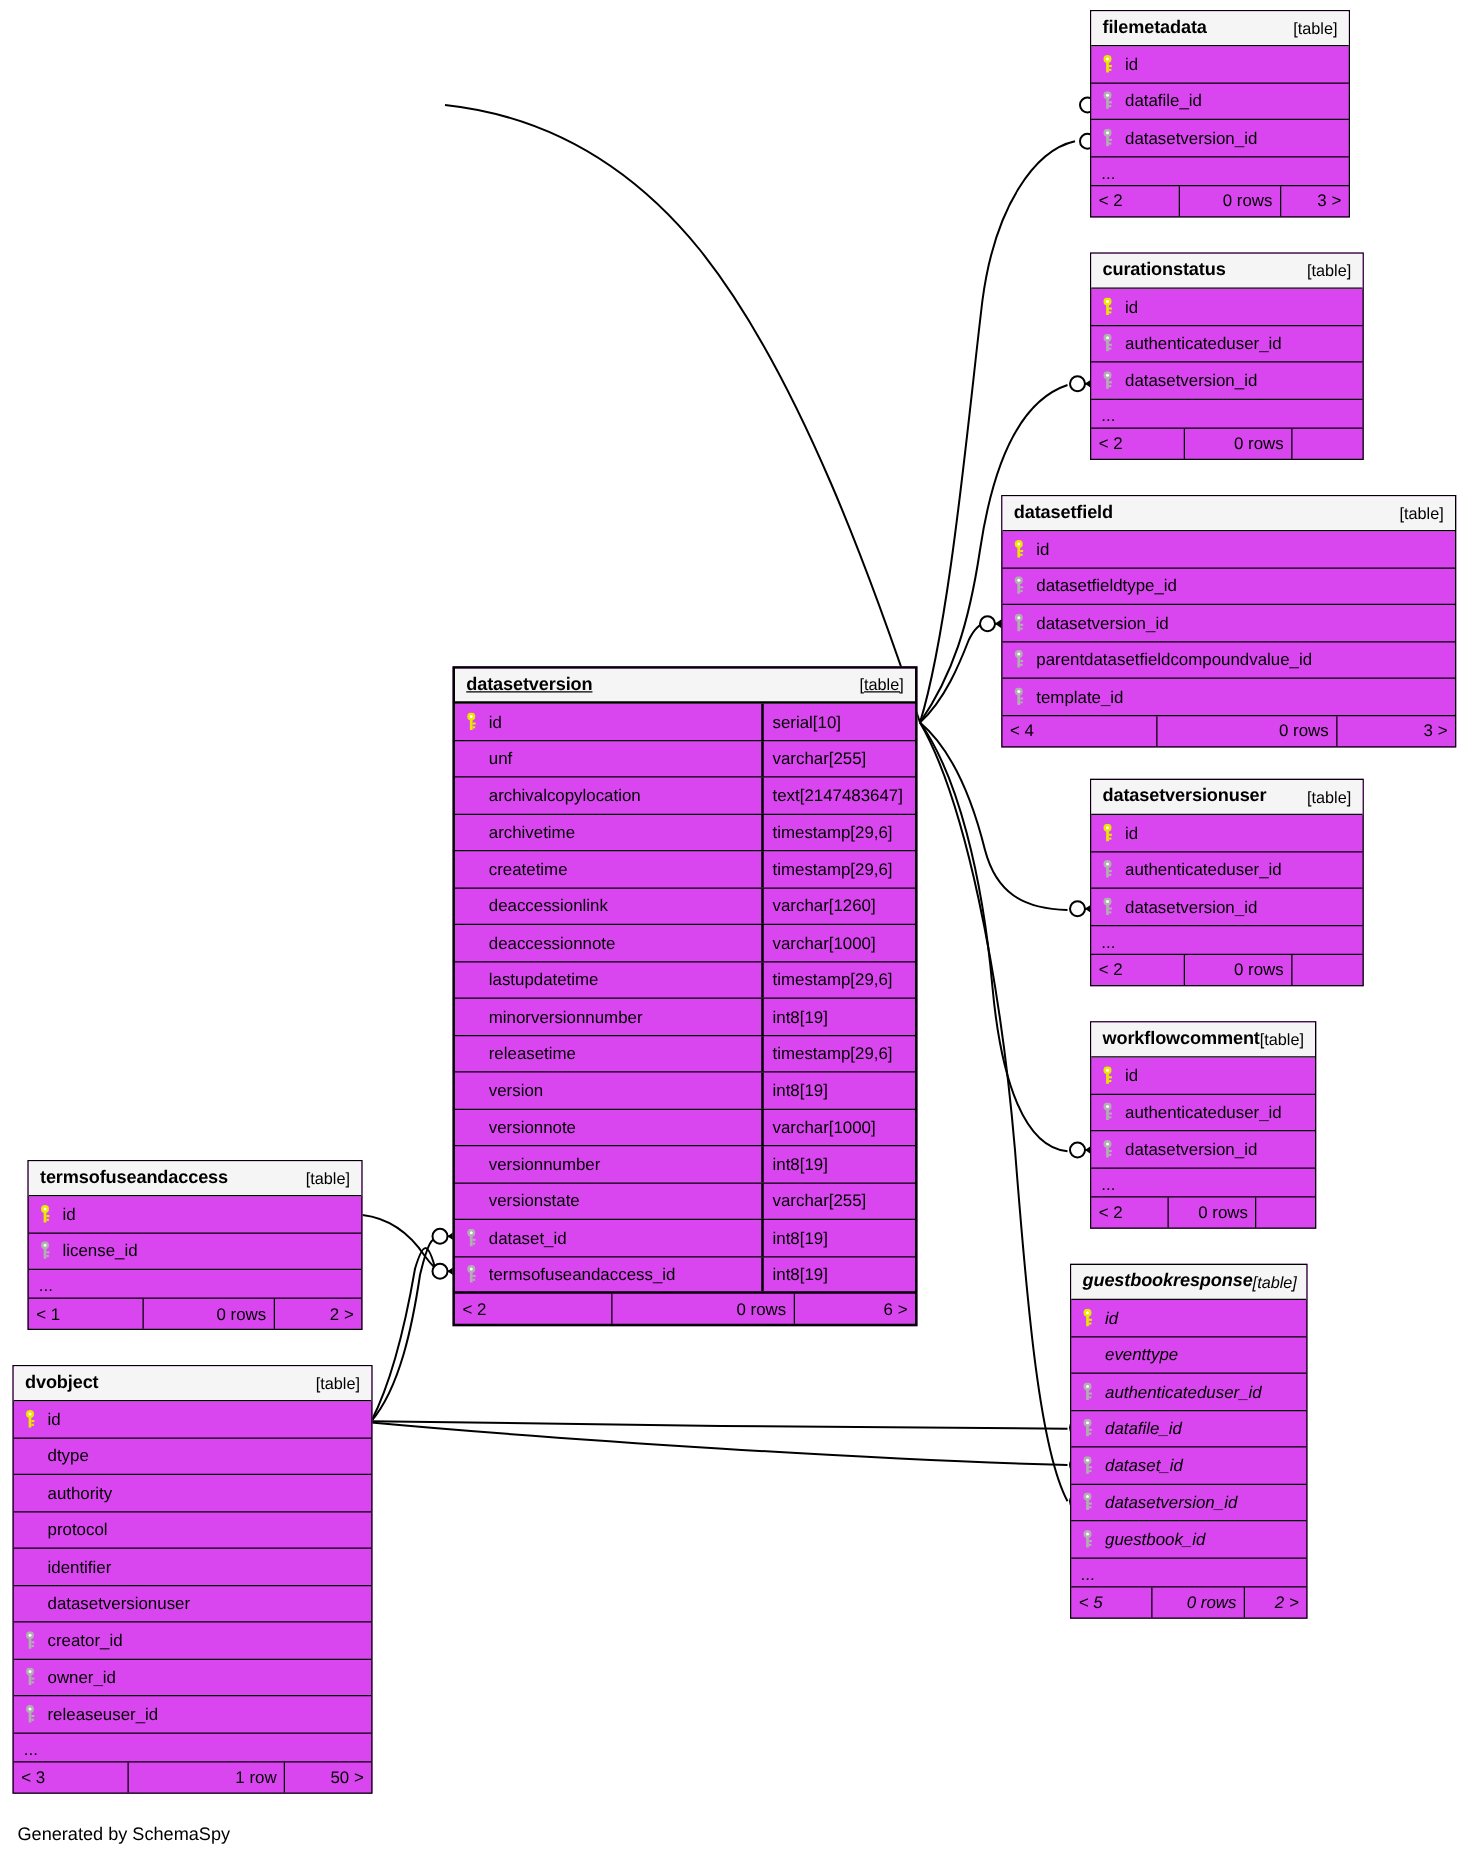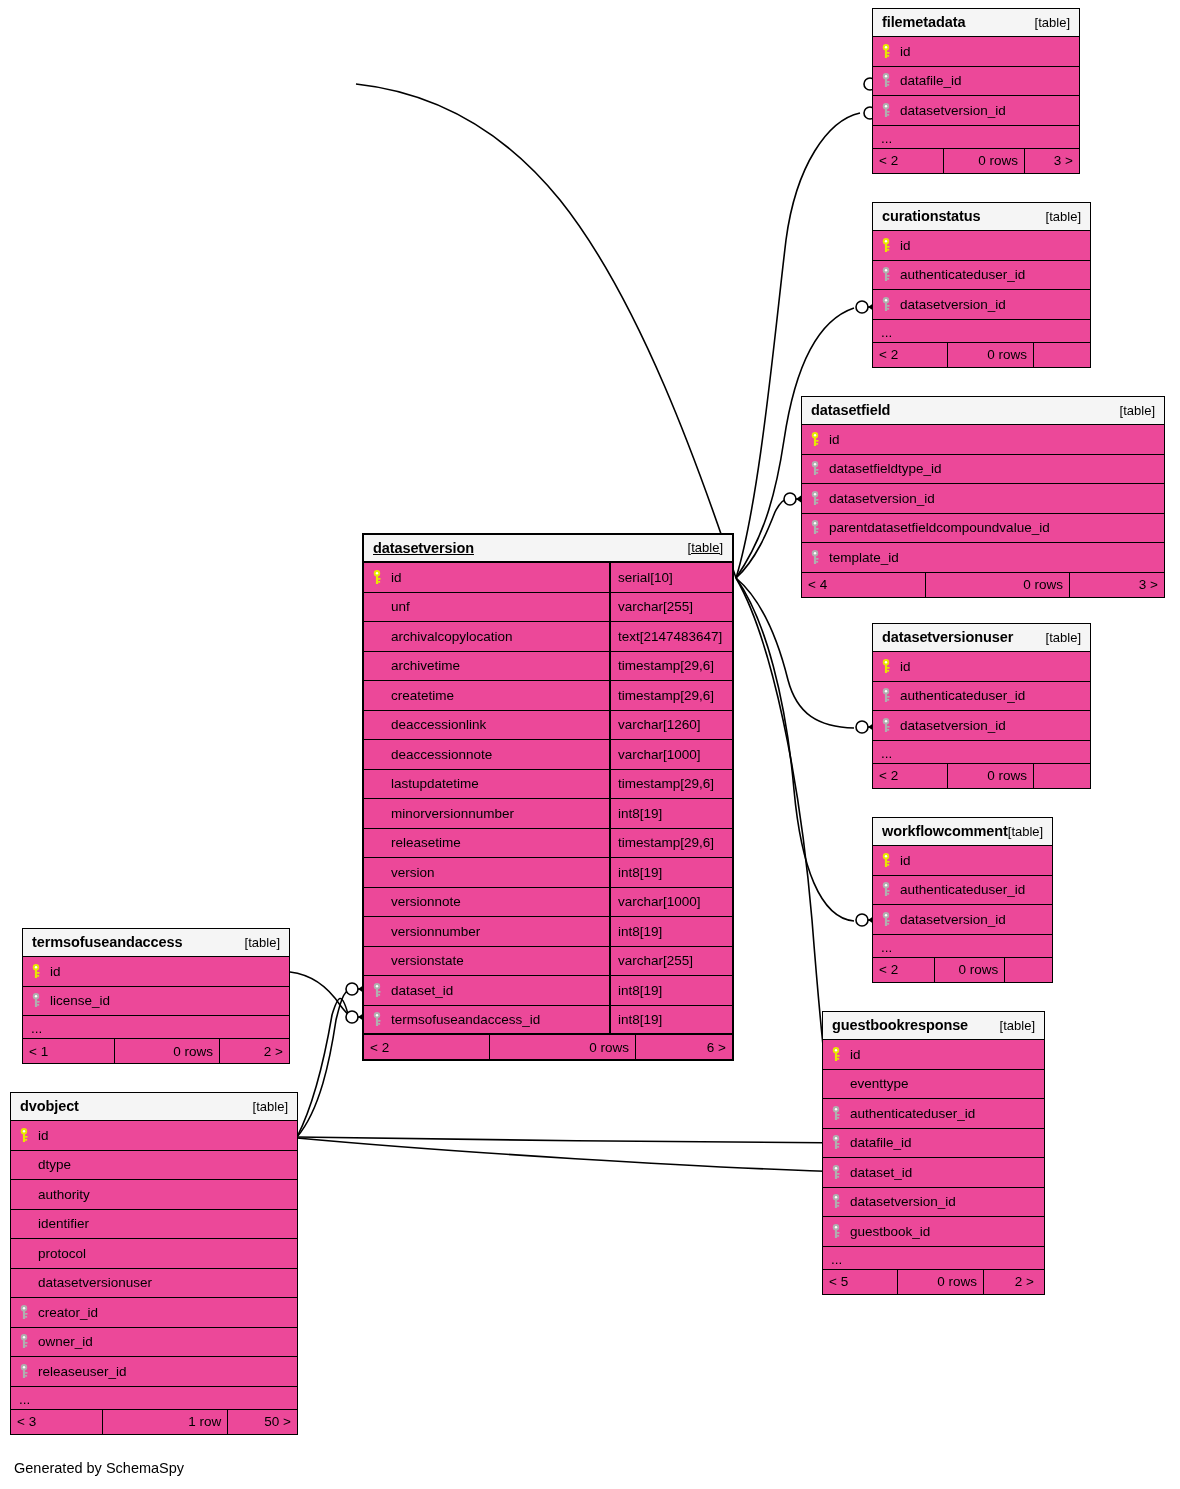--- a/index.html
+++ b/index.html
@@ -19,21 +19,21 @@
   #edges {
     position: absolute;
     left: 0;
     top: 0;
     width: 1180px;
     height: 1489px;
     pointer-events: none;
   }
   .table-box {
     position: absolute;
-    background: #ec4899;
+    background: #d946ef;
     border: 1px solid #000000;
     border-collapse: collapse;
   }
   .table-box.thick { border: 2px solid #000000; }
   .tbl-header {
     display: flex;
     align-items: center;
     justify-content: space-between;
     background: #f5f5f5;
     border-bottom: 1px solid #000000;
@@ -488,21 +488,21 @@
           </span>
           <span class="col-name">datasetversion_id</span>
         </div>
         <div class="ellipsis-row">...</div>
         <div class="tbl-footer">
           <span class="foot-cell foot-left" style="width:74px">&lt; 2</span>
           <span class="foot-cell foot-mid" style="width:87px">0 rows</span>
           <span class="foot-cell foot-right" style="width:56px"></span>
         </div>
       </div>
-      <div class="table-box thin" style="left: 822px; top: 1011px; width: 223px;">
+      <div class="table-box thin" style="left: 856px; top: 1011px; width: 190px; font-style: italic;">
         <div class="tbl-header">
           <span class="tbl-name">guestbookresponse</span>
           <span class="tbl-tag">[table]</span>
         </div>
         <div class="col-row">
           <span class="col-keyslot">
             <svg class="key-icon" width="10" height="15" viewBox="0 0 10 15">
               <circle cx="5" cy="3.2" r="3.2" fill="#e8e800"></circle>
               <circle cx="5" cy="3.2" r="1.2" fill="#ffffff"></circle>
               <rect x="3.9" y="5" width="2.2" height="9" fill="#e8e800"></rect>
@@ -788,27 +788,27 @@
         <div class="col-row">
           <span class="col-keyslot">
             <span class="key-icon"></span>
           </span>
           <span class="col-name">authority</span>
         </div>
         <div class="col-row">
           <span class="col-keyslot">
             <span class="key-icon"></span>
           </span>
+          <span class="col-name">protocol</span>
+        </div>
+        <div class="col-row">
+          <span class="col-keyslot">
+            <span class="key-icon"></span>
+          </span>
           <span class="col-name">identifier</span>
-        </div>
-        <div class="col-row">
-          <span class="col-keyslot">
-            <span class="key-icon"></span>
-          </span>
-          <span class="col-name">protocol</span>
         </div>
         <div class="col-row">
           <span class="col-keyslot">
             <span class="key-icon"></span>
           </span>
           <span class="col-name">datasetversionuser</span>
         </div>
         <div class="col-row">
           <span class="col-keyslot">
             <svg class="key-icon" width="10" height="15" viewBox="0 0 10 15">

